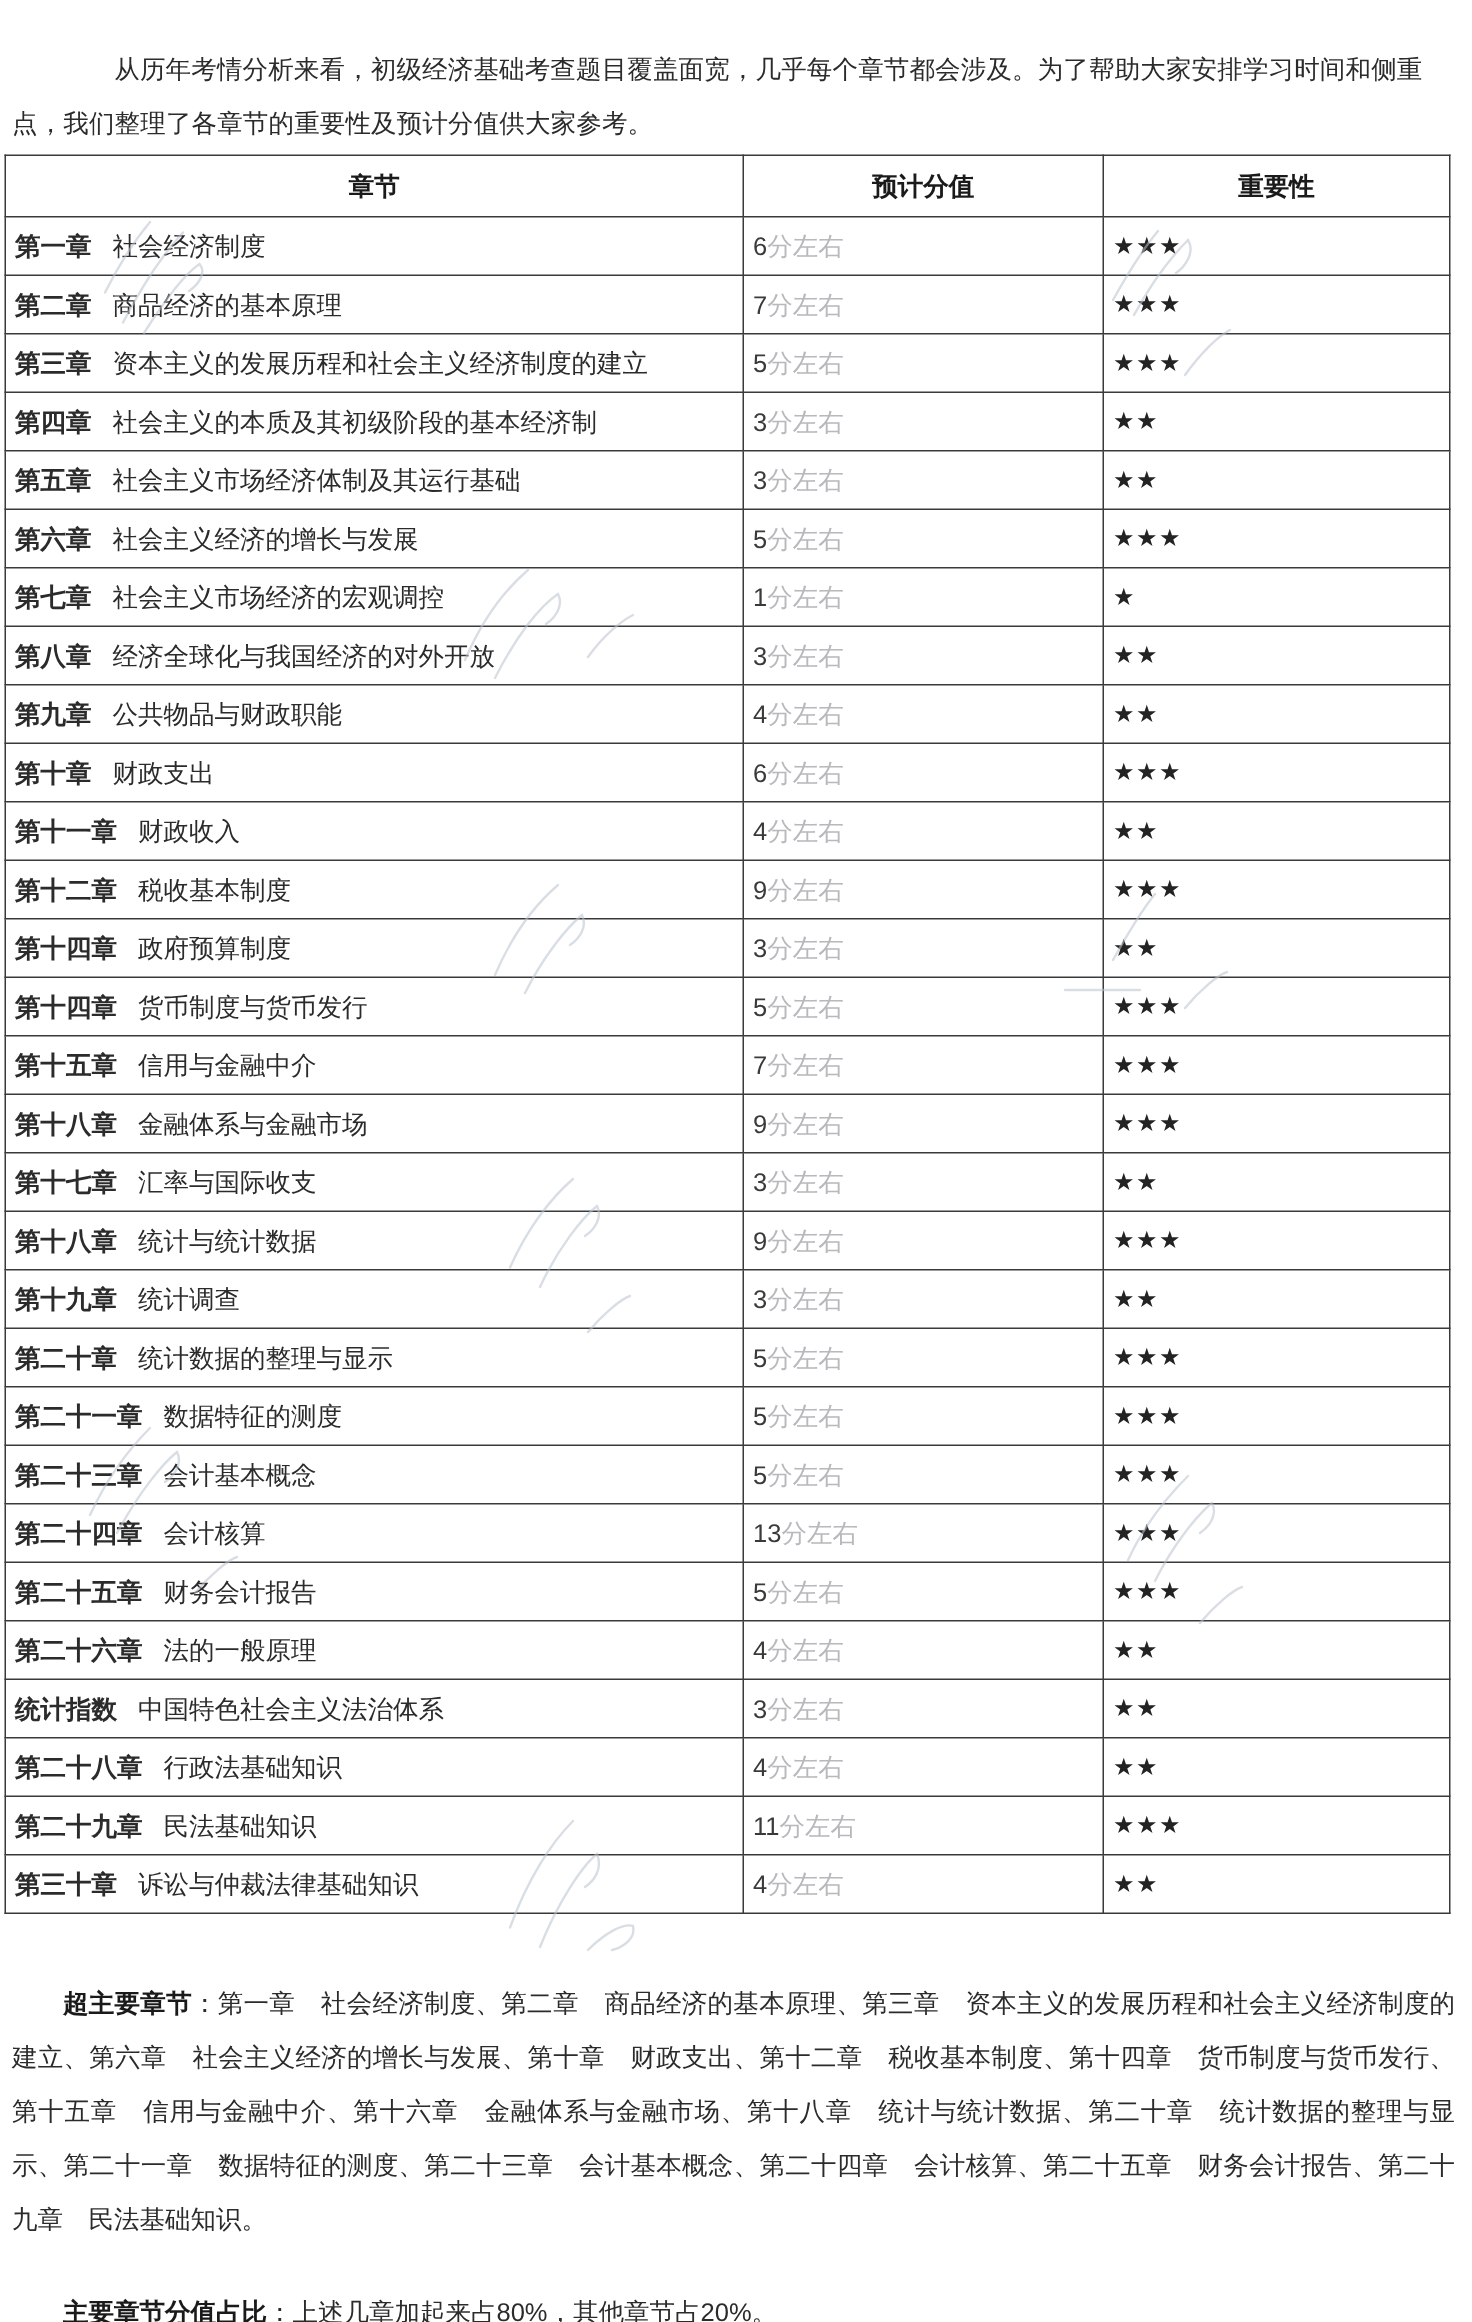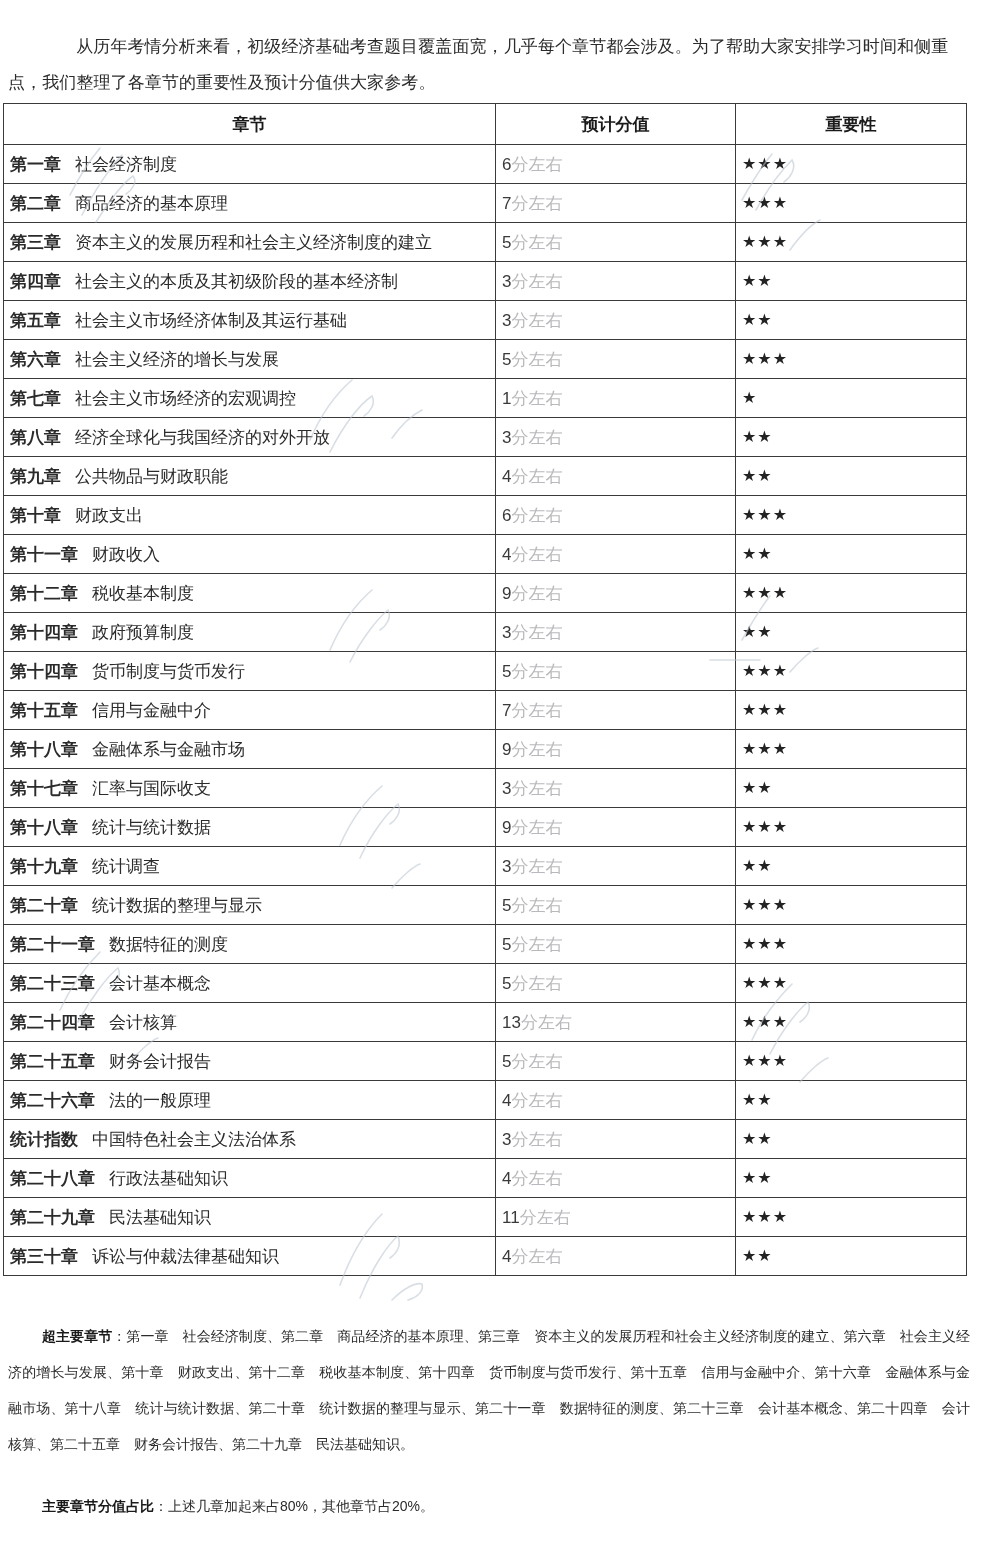--- a/index.html
+++ b/index.html
@@ -97,21 +97,21 @@
   }
 
   
   .notes {
     position: absolute;
     left: 8px;
     top: 1318px;
     width: 962px;
   }
   .note-para {
-    font-size: 14px;
+    font-size: 17px;
     line-height: 36px;
     color: #2b2b2b;
     text-indent: 34px;
     margin: 0;
     text-align: justify;
   }
   .note-para .lead {
     font-weight: bold;
     color: #1a1a1a;
   }

